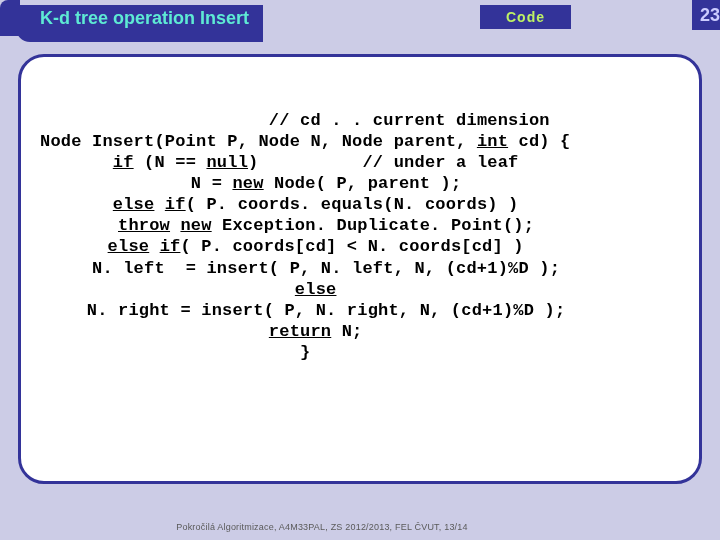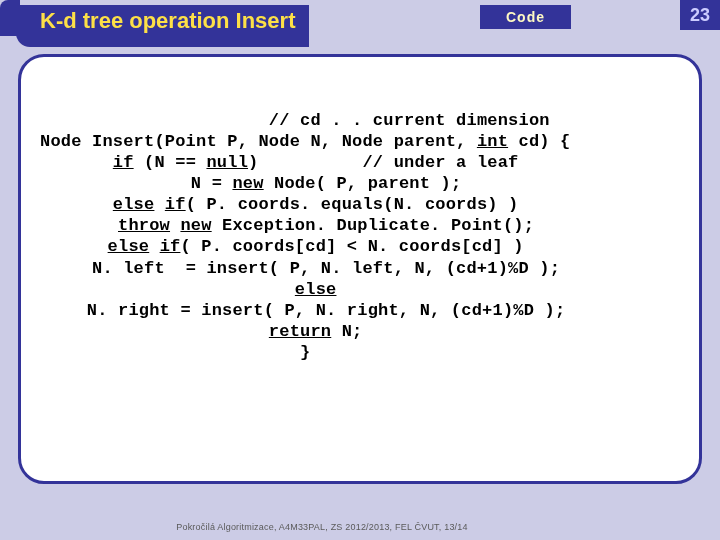--- a/index.html
+++ b/index.html
@@ -14,58 +14,58 @@
   .header {
     position: relative;
     height: 32px;
     background: #cccce6;
   }
   .title-box {
     position: absolute;
     left: 16px;
     top: 5px;
     background: #333399;
-    color: #fde047;
+    color: #5eead4;
     font-weight: bold;
-    font-size: 22px;
+    font-size: 18px;
     padding: 3px 14px 13px 24px;
     border-bottom-left-radius: 14px;
   }
   .title-box::before {
     content: "";
     position: absolute;
     left: -16px;
     top: -5px;
     width: 20px;
     height: 36px;
     background: #333399;
     border-top-left-radius: 8px;
   }
   .code-box {
     position: absolute;
     left: 480px;
     top: 5px;
     background: #333399;
-    color: #fef9c3;
+    color: #bef264;
     font-weight: bold;
     font-size: 14px;
     padding: 4px 26px;
     letter-spacing: 1px;
   }
   .pagenum {
     position: absolute;
     right: 0;
     top: 0;
-    width: 40px;
+    width: 28px;
     height: 30px;
     background: #333399;
     color: #ccccff;
     font-weight: bold;
     font-size: 18px;
-    text-align: center;
+    text-align: right;
     line-height: 30px;
   }
   .panel {
     position: absolute;
     left: 18px;
     top: 54px;
     width: 684px;
     height: 430px;
     background: #ffffff;
     border: 3px solid #333399;

